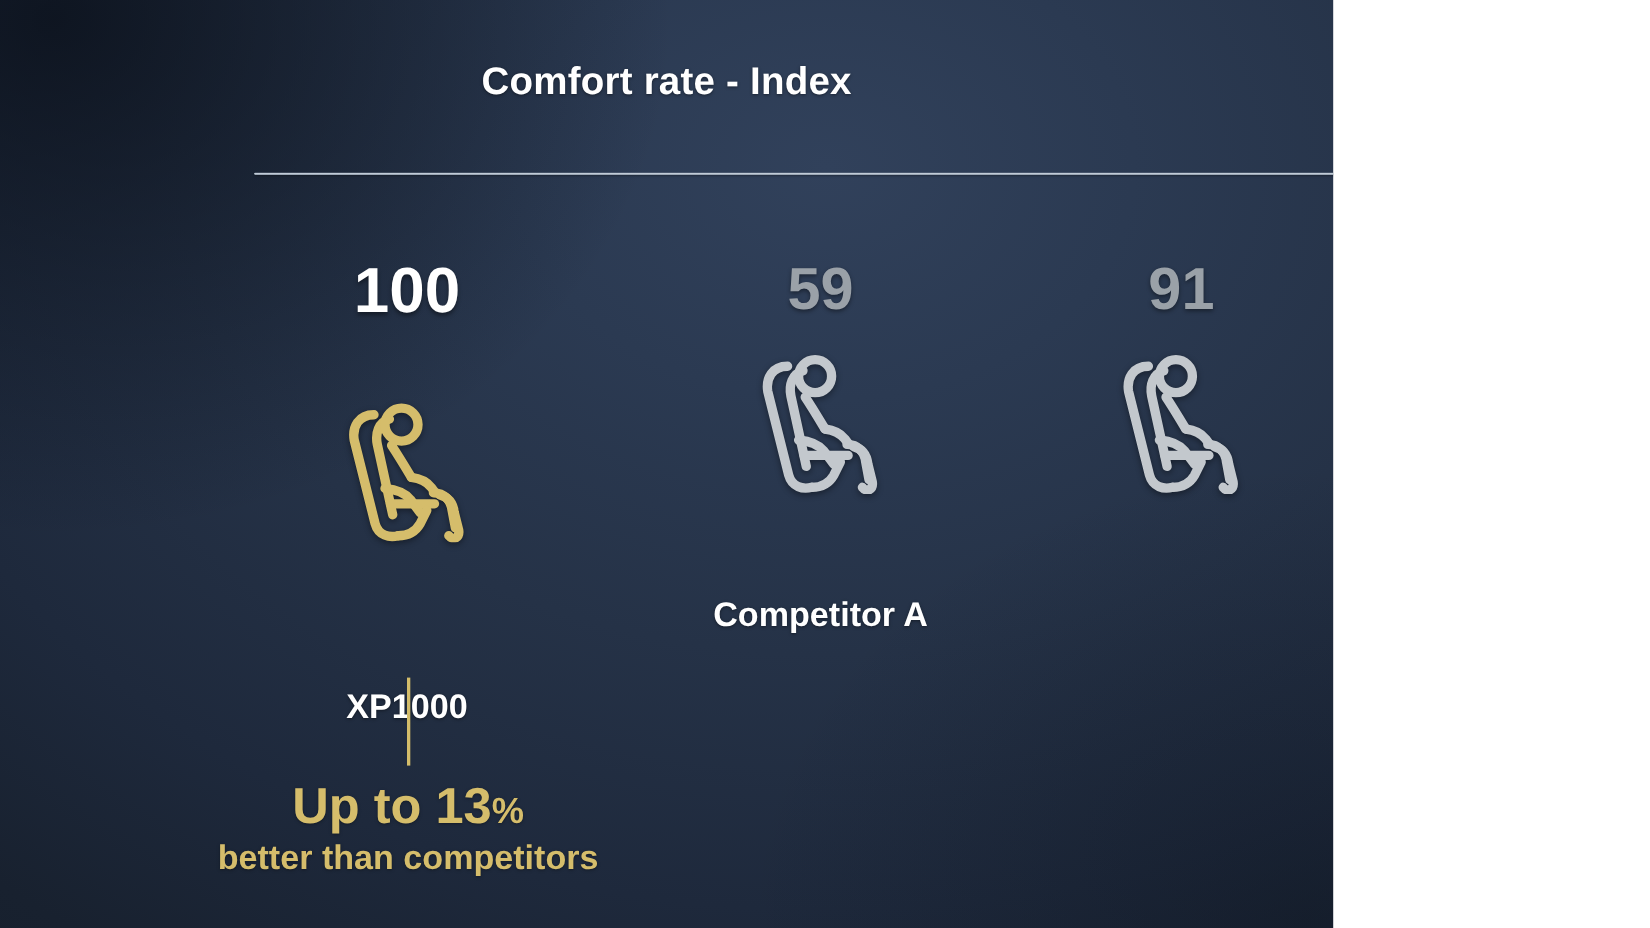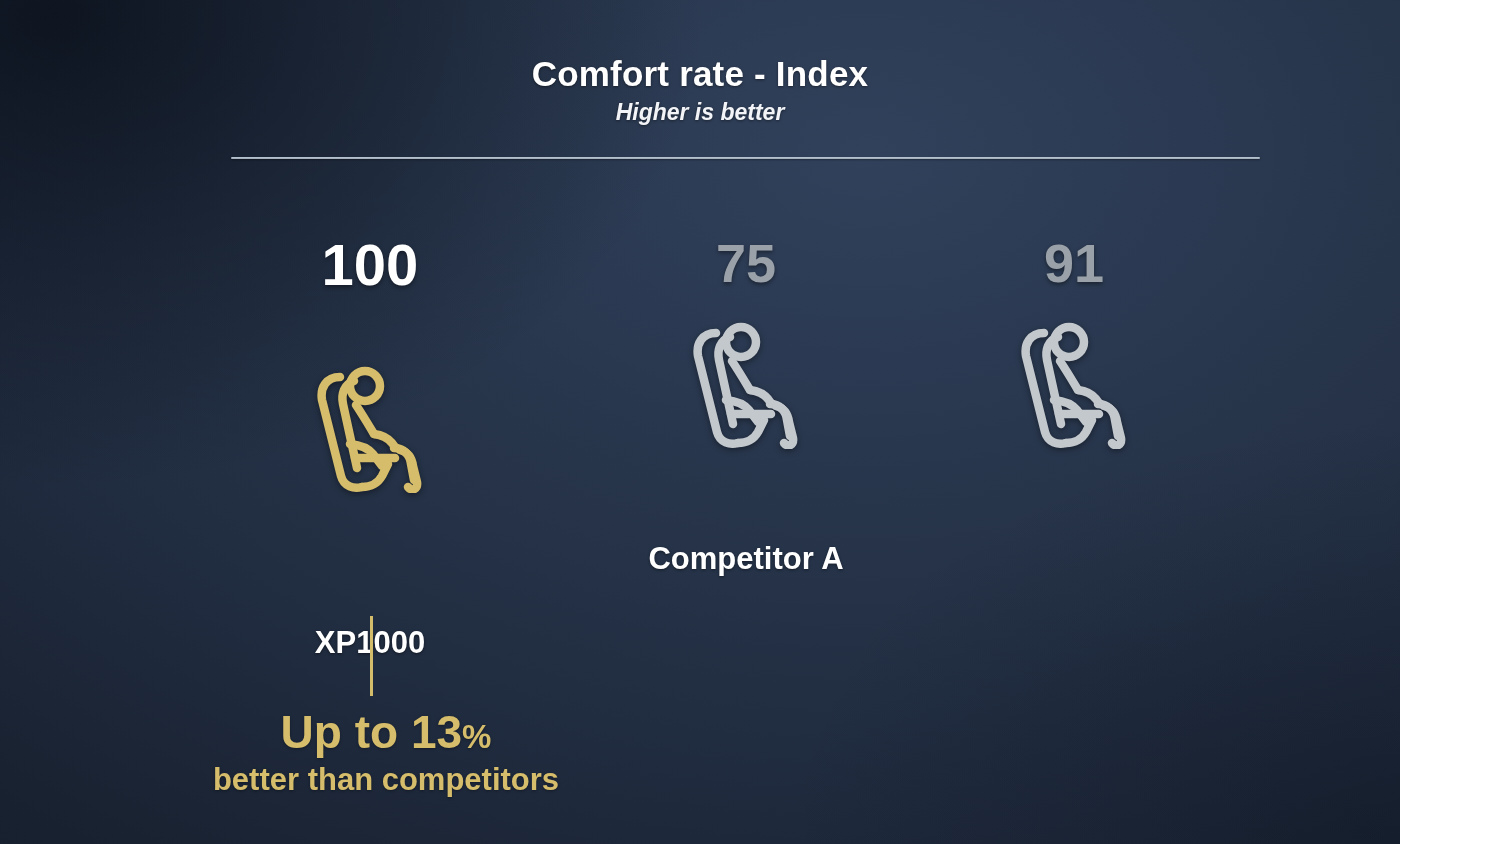--- a/index.html
+++ b/index.html
@@ -5,21 +5,21 @@
   * { margin:0; padding:0; box-sizing:border-box; }
 
   html, body {
     width:1500px; height:844px;
     overflow:hidden;
     font-family:"Liberation Sans", sans-serif;
   }
 
   #slide {
     position:relative;
-    width:1400px; height:844px;
+    width:1212px; height:844px;
     background:
       radial-gradient(115% 125% at 62% 18%,
         #31415b 0%,
         #2b3a52 20%,
         #253247 42%,
         #1e293c 64%,
         #18212f 82%,
         #141d2b 100%);
     overflow:hidden;
     text-decoration:underline;
@@ -92,21 +92,21 @@
   .col-1 .col-label { margin-top:92px; }
   .col-2 .col-label { margin-top:92px; }
 
   
   #callout-line {
     position:absolute; left:370px; top:616px;
     width:3px; height:80px;
     background:#d4bd6a;
   }
   #callout {
-    position:absolute; left:16px; top:708px;
+    position:absolute; left:1px; top:708px;
     width:740px; text-align:center;
   }
   #callout-headline {
     font-size:46px; font-weight:bold; color:#d5bd6b;
     line-height:1.05; white-space:nowrap;
     text-shadow:0 1px 3px rgba(0,0,0,.35);
   }
   #callout-headline .pct { font-size:33px; }
   #callout-sub {
     margin-top:6px;
@@ -116,21 +116,20 @@
   }
 </style>
 </head>
 <body>
 
 <div id="slide">
   <div id="vignette"></div>
 
   <div id="header">
     <div id="chart-title">Comfort rate - Index</div>
-    <div id="chart-subtitle">Higher is better</div>
   </div>
   <div id="title-rule"></div>
 
   <div id="columns">
 
     <div class="col col-0">
       <div class="value primary">100</div>
       <div class="seat-icon">
         <svg width="120" height="145" viewBox="0 0 120 145" fill="none" stroke="#d5bd6b" stroke-width="8.5" stroke-linecap="round" stroke-linejoin="round">
 
@@ -151,21 +150,21 @@
           <path d="M84 100 C94 100 100 107 101 116 L104 132"></path>
           <path d="M52 139 C62 139 68 135 72 128 L78 116"></path>
 
           <path d="M90 102 C98 104 102 110 103 118 L107 134 C108 141 102 144 98 139"></path>
         </svg>
       </div>
       <div class="col-label">XP1000</div>
     </div>
 
     <div class="col col-1">
-      <div class="value secondary">75</div>
+      <div class="value secondary">59</div>
       <div class="seat-icon">
         <svg width="120" height="145" viewBox="0 0 120 145" fill="none" stroke="#c3c8cd" stroke-width="8.5" stroke-linecap="round" stroke-linejoin="round">
           <path d="M30 29 C16 29 10 40 12 52 L31 128 C34 139 44 141 52 139"></path>
           <path d="M44 33 C34 36 31 46 33 56 L47 120"></path>
           <circle cx="55" cy="38" r="15"></circle>
           <path d="M46 57 C52 66 58 76 64 86"></path>
           <path d="M64 86 C72 87 78 90 82 95 L85 99"></path>
           <path d="M40 96 C50 97 58 100 63 106 L72 118"></path>
           <path d="M45 110 L85 110"></path>
           <path d="M84 100 C94 100 100 107 101 116 L104 132"></path>

